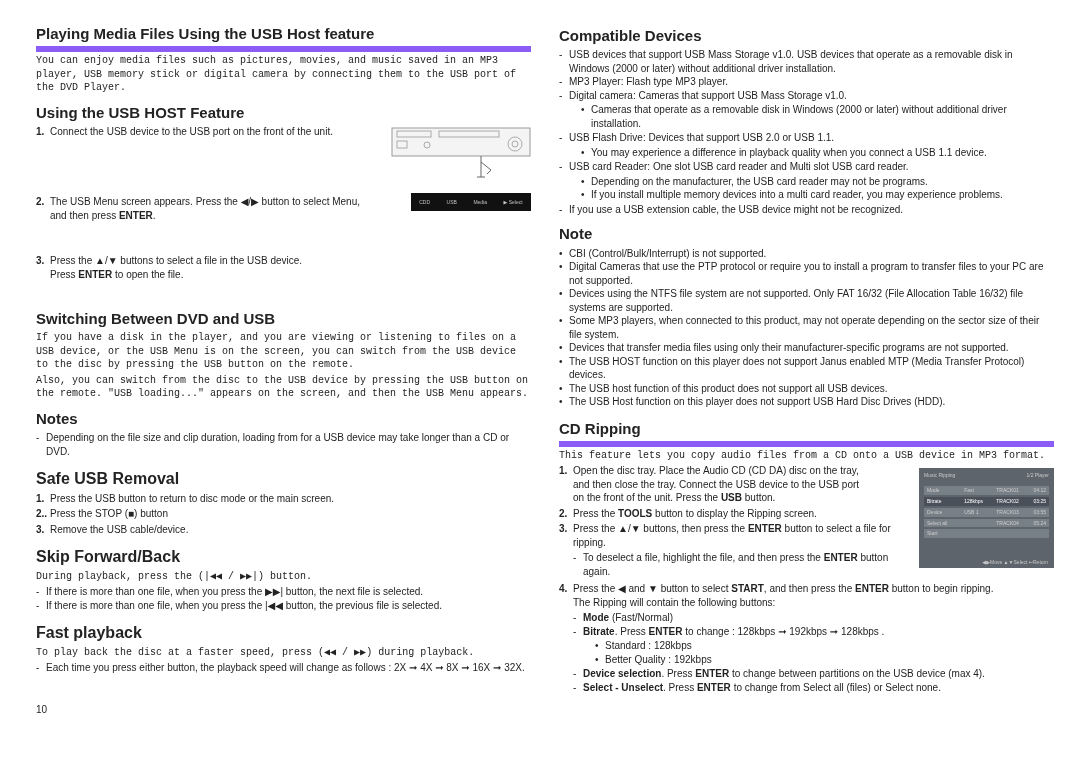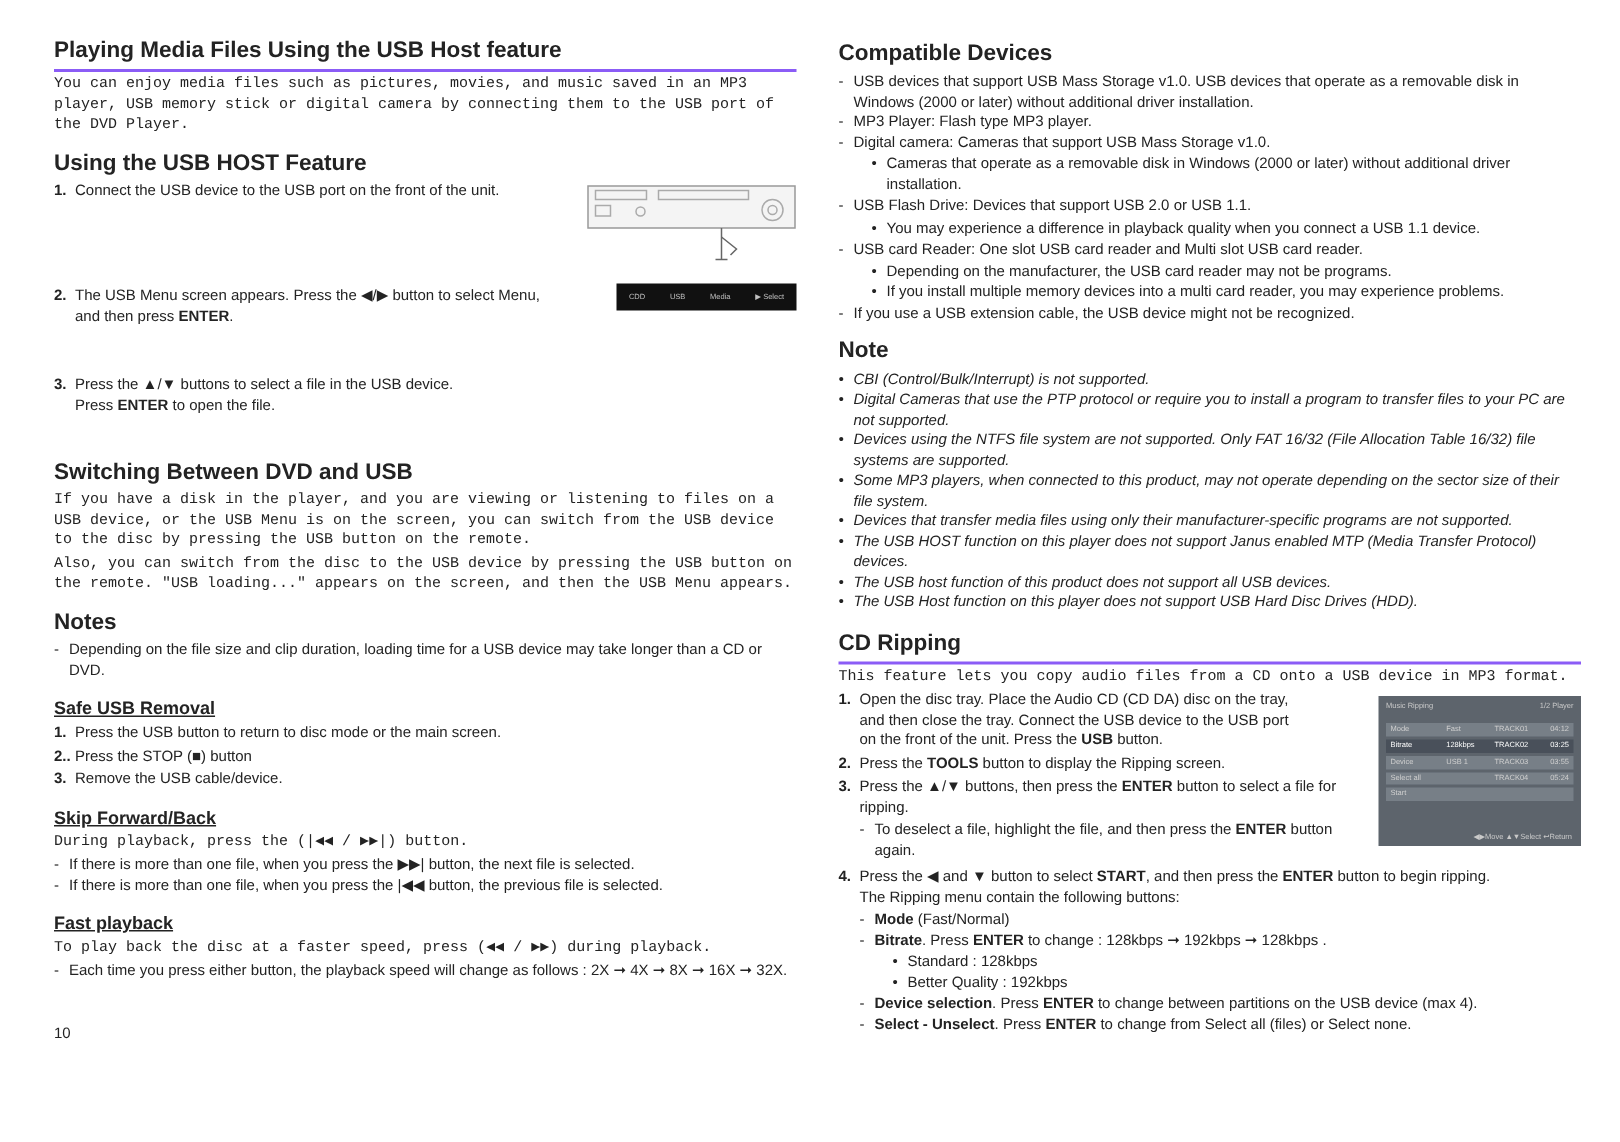--- a/index.html
+++ b/index.html
@@ -20,45 +20,44 @@
   }
   .col {
     flex: 1 1 50%;
     font-size: 10px;
     line-height: 1.35;
   }
   h1 {
     font-size: 15px;
     font-weight: 700;
     margin: 0 0 2px 0;
-    border-bottom: 2px solid #8b5cf6;
+    border-bottom: 6px solid #8b5cf6;
     padding-bottom: 2px;
   }
   h2 {
-    font-size: 12px;
+    font-size: 16px;
     font-weight: 700;
     margin: 10px 0 2px 0;
-    text-decoration: underline;
   }
   h3 {
     font-size: 15px;
     font-weight: 700;
     margin: 8px 0 2px 0;
   }
   p { margin: 2px 0; font-family: Liberation Mono, monospace; }
   ol.steps { list-style: none; margin: 2px 0; padding: 0; }
   ol.steps > li { display: flex; margin-bottom: 2px; }
   ol.steps > li .num { font-weight: 700; width: 14px; flex:0 0 auto;}
   ol.steps > li .txt { flex:1; }
   ul.dash { list-style:none; padding:0; margin:2px 0;}
   ul.dash > li { display:flex; }
   ul.dash > li::before { content:"-"; width:10px; flex:0 0 auto;}
   ul.dash > li .txt{flex:1;}
   ul.dot { list-style:none; padding:0; margin:2px 0;}
-  ul.dot > li { display:flex;font-style:italic; }
+  ul.dot > li { display:flex; }
   ul.dot > li::before { content:"•"; width:10px; flex:0 0 auto;}
   ul.dot > li .txt{flex:1;}
   ul.dash2 { list-style:none; padding-left:12px; margin:1px 0;}
   ul.dash2 > li { display:flex; }
   ul.dash2 > li::before { content:"•"; width:10px; flex:0 0 auto;}
   ul.dash2 > li .txt{flex:1;}
   .device-fig {
     float:right;
     width: 140px; height: 60px;
     margin: 2px 0 6px 10px;
@@ -147,21 +146,21 @@
     </ol>
 
     <div style="height:18px"></div>
     <h3>Switching Between DVD and USB</h3>
     <p>If you have a disk in the player, and you are viewing or listening to files on a USB device, or the USB Menu is on the screen, you can switch from the USB device to the disc by pressing the USB button on the remote.</p>
     <p>Also, you can switch from the disc to the USB device by pressing the USB button on the remote. "USB loading..." appears on the screen, and then the USB Menu appears.</p>
 
     <h3>Notes</h3>
     <ul class="dash">
       <li>
-          <span class="txt">Depending on the file size and clip duration, loading time for a USB device may take longer than a CD or DVD.</span>
+          <span class="txt">Depending on the file size and clip duration, loading from for a USB device may take longer than a CD or DVD.</span>
         </li>
     </ul>
 
     <h2>Safe USB Removal</h2>
     <ol class="steps">
       <li>
           <span class="num">1.</span>
           <span class="txt">Press the USB button to return to disc mode or the main screen.</span>
         </li>
       <li>
@@ -323,21 +322,21 @@
         <ul class="dash" style="margin-top:2px">
               <li>
                 <span class="txt"><span>To deselect a file, highlight the file, and then press the </span><span class="b">ENTER</span><span> button again.</span></span>
               </li>
             </ul>
       </span>
         </li>
       <li>
           <span class="num">4.</span>
           <span class="txt"><span>Press the ◀ and ▼ button to select </span><span class="b">START</span><span>, and then press the </span><span class="b">ENTER</span><span> button to begin ripping.</span>
-        <div>The Ripping menu contain the following buttons:</div>
+        <div>The Ripping will contain the following buttons:</div>
         <ul class="dash" style="margin-top:2px">
           <li>
                 <span class="txt"><span class="b">Mode</span><span> (Fast/Normal)</span></span>
               </li>
           <li>
                 <span class="txt"><span class="b">Bitrate</span><span>. Press </span><span class="b">ENTER</span><span> to change : 128kbps ➞ 192kbps ➞ 128kbps .</span>
             <ul class="dash2">
               <li>
                       <span class="txt">Standard : 128kbps</span>
                     </li>

